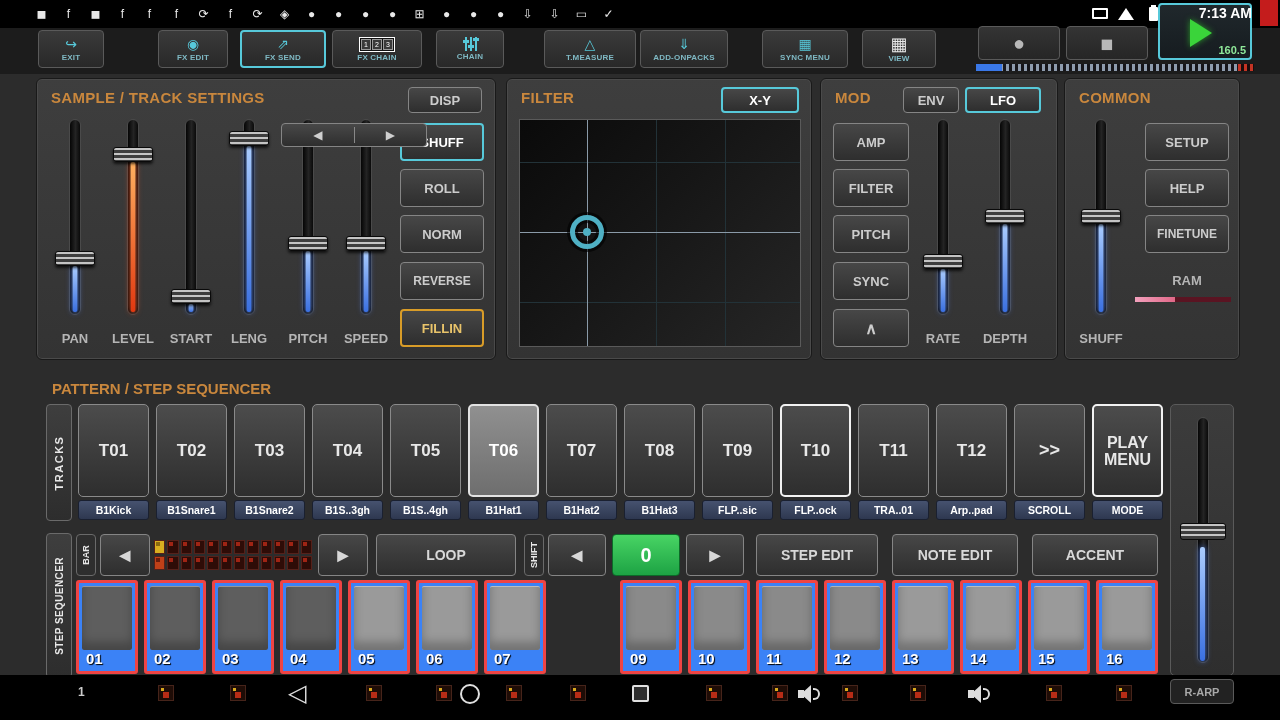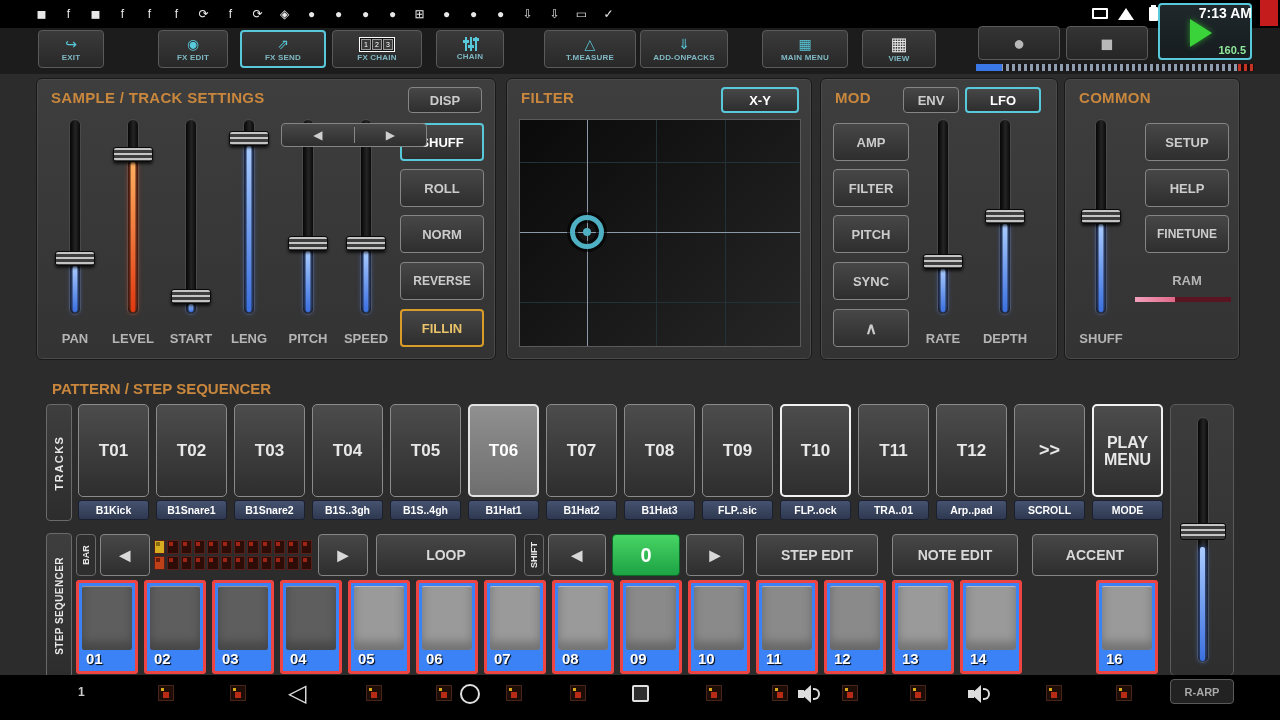--- a/index.html
+++ b/index.html
@@ -187,21 +187,21 @@
     <div class="tbtn" style="left:544px;width:92px">
       <span class="ticon">△</span>
       <span class="tlabel">T.MEASURE</span>
     </div>
     <div class="tbtn" style="left:640px;width:88px">
       <span class="ticon">⇓</span>
       <span class="tlabel">ADD-ONPACKS</span>
     </div>
     <div class="tbtn" style="left:762px;width:86px">
       <span class="ticon">▦</span>
-      <span class="tlabel">MAIN MENU</span>
+      <span class="tlabel">SYNC MENU</span>
     </div>
     <div class="tbtn" style="left:862px;width:74px">
       <span class="ticon" style="color:#e8e8e8;font-size:18px;line-height:18px">▦</span>
       <span class="tlabel">VIEW</span>
     </div>
   </div>
 
   <div class="trbtn" style="left:978px;top:26px;width:82px;height:34px">
     <span class="recglyph">●</span>
   </div>
@@ -440,24 +440,20 @@
       <div class="num">05</div>
     </div>
   <div class="step" style="left:416px">
       <div class="pad g2"></div>
       <div class="num">06</div>
     </div>
   <div class="step" style="left:484px">
       <div class="pad g2"></div>
       <div class="num">07</div>
     </div>
-  <div class="step" style="left:552px">
-      <div class="pad g2"></div>
-      <div class="num">08</div>
-    </div>
   <div class="step" style="left:620px">
       <div class="pad g3"></div>
       <div class="num">09</div>
     </div>
   <div class="step" style="left:688px">
       <div class="pad g3"></div>
       <div class="num">10</div>
     </div>
   <div class="step" style="left:756px">
       <div class="pad g3"></div>
@@ -467,20 +463,24 @@
       <div class="pad g3"></div>
       <div class="num">12</div>
     </div>
   <div class="step" style="left:892px">
       <div class="pad g2"></div>
       <div class="num">13</div>
     </div>
   <div class="step" style="left:960px">
       <div class="pad g2"></div>
       <div class="num">14</div>
+    </div>
+  <div class="step" style="left:1028px">
+      <div class="pad g2"></div>
+      <div class="num">15</div>
     </div>
   <div class="step" style="left:1096px">
       <div class="pad g2"></div>
       <div class="num">16</div>
     </div>
 
   <div class="rpanel">
     <div class="track"></div>
     <div class="fill"></div>
     <div class="handle"></div>

